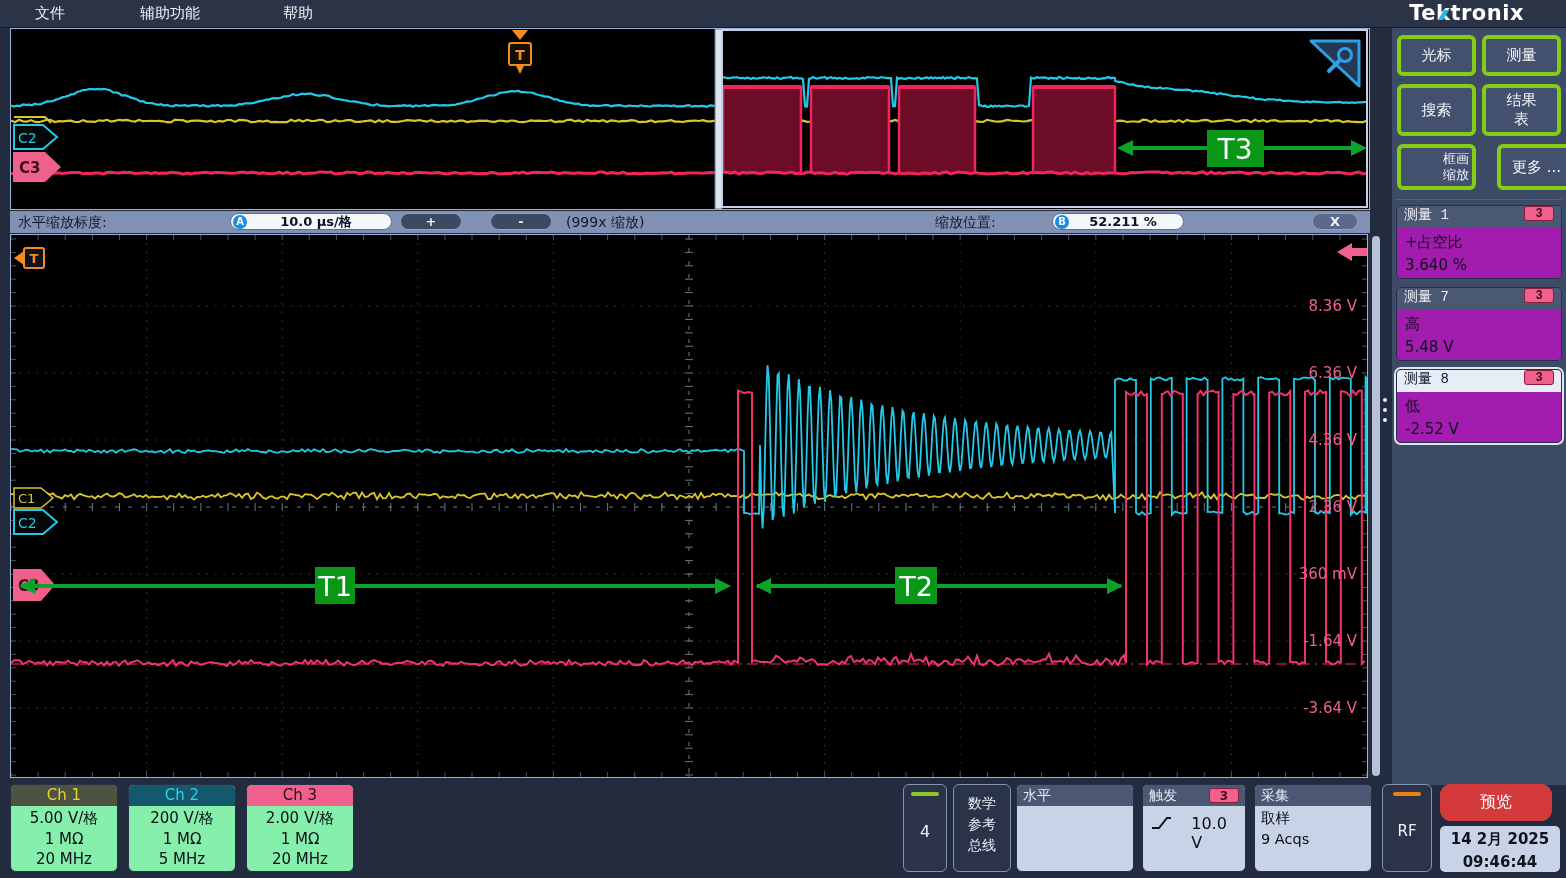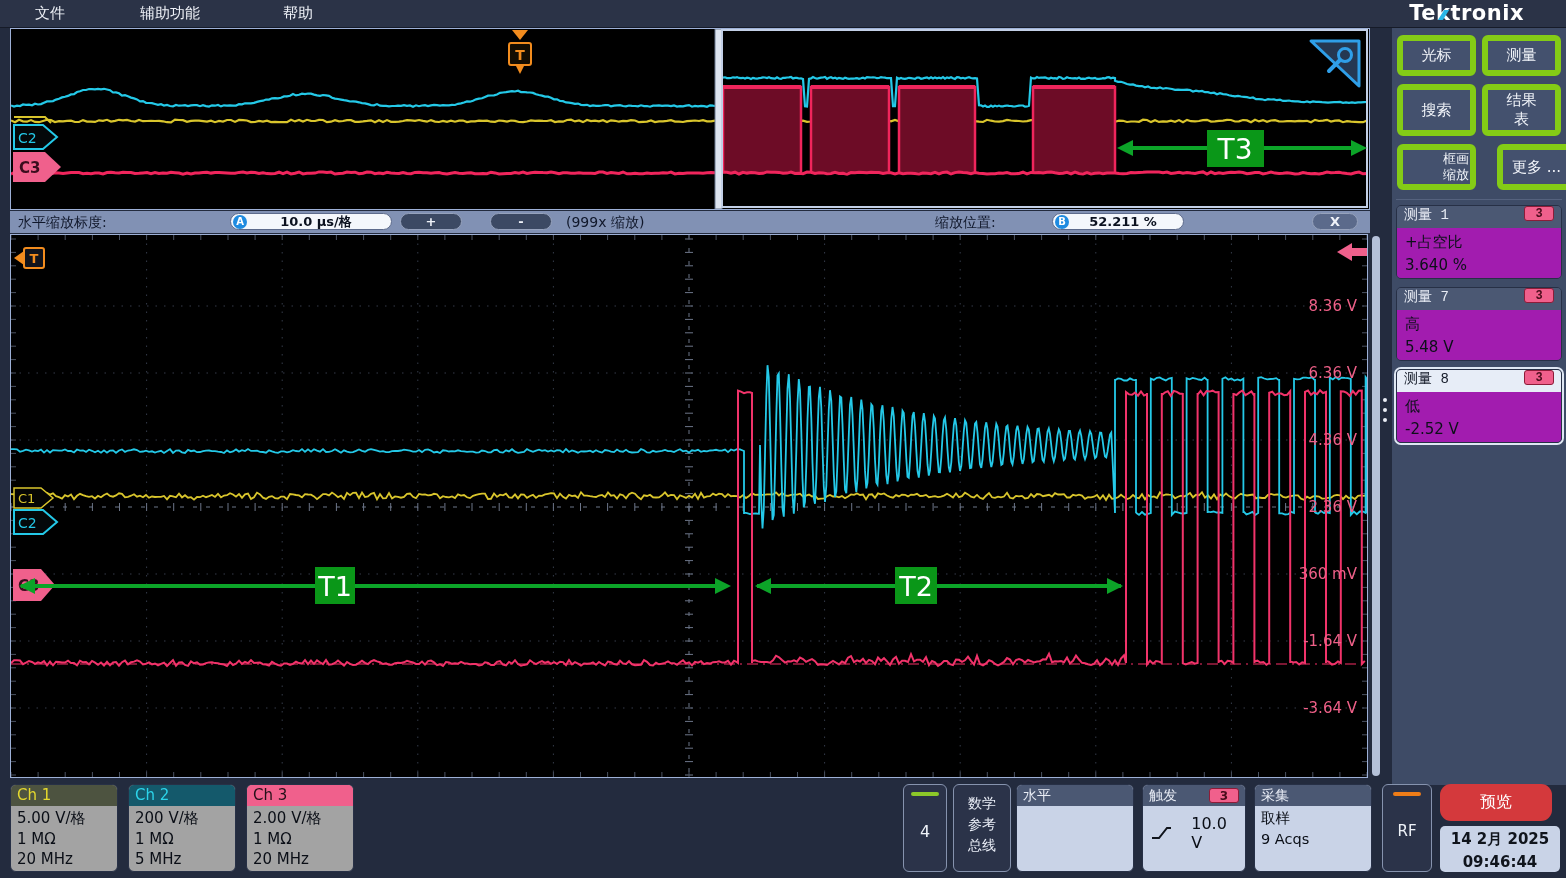--- a/index.html
+++ b/index.html
@@ -30,57 +30,57 @@
   .zbtn{position:absolute;top:2px;height:17px;width:62px;background:#3c4963;border:1px solid #96a2bc;
         border-radius:9px;color:#f0f3f9;display:flex;align-items:center;justify-content:center;
         font-size:13px;font-weight:bold;box-sizing:border-box;line-height:1;}
   .xbtn{width:46px;background:#5b6a8b;}
   
   .vscroll{position:absolute;left:1372px;top:236px;width:8px;height:540px;background:#b5c1d9;border-radius:4px;}
   .handle-dots{position:absolute;left:1383px;top:398px;width:6px;}
   .handle-dots i{display:block;width:4px;height:4px;border-radius:50%;background:#e9edf5;margin:0 0 6px 0;}
   
   .sidebar{position:absolute;left:1392px;top:28px;width:174px;height:757px;background:#3e4b66;}
-  .sbtn{position:absolute;width:79px;background:#44516e;border:6px solid #84cc16;border-radius:6px;
+  .sbtn{position:absolute;width:79px;background:#44516e;border:4px solid #84cc16;border-radius:6px;
         color:#f2f5fa;display:flex;align-items:center;justify-content:center;text-align:center;
         font-size:15px;box-sizing:border-box;line-height:1.25;}
   .sbtn .wrap{display:inline-block;width:34px;}
   .sbtn.small{font-size:13px;padding-left:39px;}
   .sdivider{position:absolute;left:4px;top:171px;width:166px;height:1px;background:#55627e;}
   .mcard{position:absolute;left:4px;width:166px;height:74px;border-radius:5px;overflow:hidden;
          border:1px solid #273046;box-sizing:border-box;}
   .mhead{height:22px;background:#4b5873;color:#e8ecf5;font-size:14px;display:flex;
          align-items:flex-start;justify-content:space-between;padding:0 7px;font-family:Liberation Mono, monospace;}
   .mbadge{width:30px;height:15px;background:#f0608c;border:1px solid #8c1c38;border-radius:3px;
           color:#4a0c1c;font-weight:bold;font-size:12px;display:flex;align-items:center;
           justify-content:center;box-sizing:border-box;}
   .mbody{height:52px;background:#a21caf;color:#0c1018;font-size:15px;padding:3px 8px;line-height:1.5;box-sizing:border-box;}
   .mcard.selected{box-shadow:0 0 0 2px #dfe7f3;}
   .mcard.selected .mhead{background:#e7edf7;color:#141a28;}
   
   .chcard{position:absolute;top:784px;width:108px;height:88px;border-radius:6px;overflow:hidden;
-          background:#a3a3a3;border:1px solid #273046;box-sizing:border-box;}
+          background:#86efac;border:1px solid #273046;box-sizing:border-box;text-align:center;}
   .chhead{height:21px;font-size:15px;padding:1px 6px;box-sizing:border-box;}
   .ch1h{background:#4d5340;color:#e4d82e;}
   .ch2h{background:#14596b;color:#2cd4ea;}
   .ch3h{background:#f0608c;color:#241018;}
   .chbody{padding:2px 6px;font-size:15px;color:#0a0e16;line-height:1.38;}
   .bw{font-size:10px;margin-left:47px;}
   .squarebtn{position:absolute;top:784px;height:88px;background:#2b3349;border:1px solid #8693ae;
              border-radius:6px;color:#eef2f8;text-align:center;box-sizing:border-box;}
   .topline{width:28px;height:4px;border-radius:2px;margin:7px auto 0 auto;}
   .green{background:#8cc829;} .orange{background:#ef7d18;}
   .btnlabel{margin-top:26px;font-size:16px;}
   .mathlines{margin-top:8px;font-size:14px;line-height:1.5;color:#e9edf6;}
   .bcard{position:absolute;top:784px;height:88px;border-radius:6px;overflow:hidden;
          background:#c9d3e7;border:1px solid #273046;box-sizing:border-box;}
   .bhead{height:21px;background:#4b5873;color:#e9edf6;font-size:14px;display:flex;
          align-items:center;justify-content:space-between;padding:0 6px;}
   .bbody{padding:2px 6px;font-size:14.5px;color:#0a0e16;line-height:1.45;}
-  .trigline{display:flex;align-items:center;gap:20px;padding:8px 6px 0 6px;font-size:16px;color:#0a0e16;}
+  .trigline{display:flex;align-items:flex-start;gap:20px;padding:8px 6px 0 6px;font-size:16px;color:#0a0e16;}
   .preview{position:absolute;left:1440px;top:784px;width:112px;height:37px;background:#d4393c;
            border-radius:11px;color:#fff;font-size:16px;display:flex;align-items:center;justify-content:center;}
   .datebox{position:absolute;left:1440px;top:826px;width:120px;height:46px;background:#c9d3e7;
            border-radius:5px;color:#10141c;font-size:15px;font-weight:bold;text-align:center;
            line-height:1.5;padding-top:2px;box-sizing:border-box;}
   .sl{font-size:15px;}
   text{font-family:"DejaVu Sans","Liberation Sans",sans-serif;}
 </style>
 </head>
 <body>

